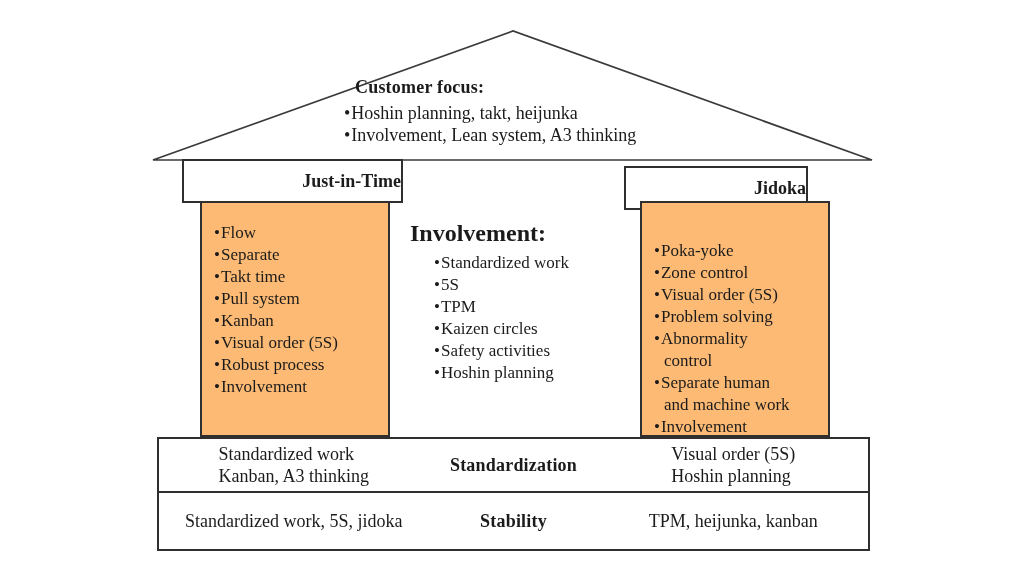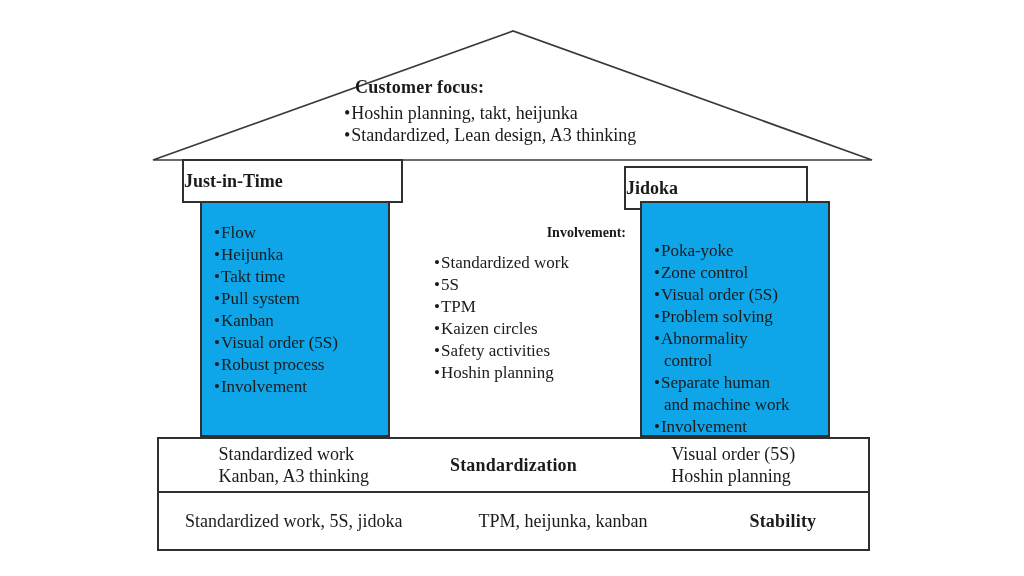--- a/index.html
+++ b/index.html
@@ -37,35 +37,35 @@
   }
 
   
   .pillar-header {
     height: 44px;
     border: 2px solid #2f2f2f;
     box-sizing: border-box;
     background: #ffffff;
     display: flex;
     align-items: center;
-    justify-content: flex-start;
+    justify-content: flex-end;
     font-weight: bold;
     font-size: 18px;
   }
   .pillar-header.jit { left: 182px; top: 159px; width: 221px; }
   .pillar-header.jidoka { left: 624px; top: 166px; width: 184px; }
 
   
   .pillar-body {
     top: 201px;
     width: 190px;
     height: 236px;
     border: 2px solid #2f2f2f;
     box-sizing: border-box;
-    background: #0ea5e9;
+    background: #fdba74;
     font-size: 17px;
     line-height: 22px;
   }
   .pillar-body.left { left: 200px; padding: 19px 4px 0 8px; }
   .pillar-body.right { left: 640px; padding: 37px 36px 0 8px; }
 
   .bullet-item {
     padding-left: 14px;
     text-indent: -10px;
   }
@@ -74,23 +74,23 @@
     padding-right: 1px;
   }
 
   
   .center-col {
     left: 410px; top: 222px; width: 216px;
     font-size: 17px;
     line-height: 22px;
   }
   .center-title {
-    text-align: right;
-    font-weight: bold;
-    font-size: 14px;
+    text-align: left;
+    font-weight: bold;
+    font-size: 24px;
     margin-bottom: 8px;
   }
   .center-items { padding-left: 20px; }
 
   
   .foundation-row {
     left: 157px;
     width: 713px;
     border: 2px solid #2f2f2f;
     box-sizing: border-box;
@@ -123,33 +123,33 @@
 
 <div id="canvas">
 
   <svg id="roof-svg" viewBox="0 0 1024 576" xmlns="http://www.w3.org/2000/svg">
     <polygon points="153,160 513,31 872,160" fill="none" stroke="#3a3a3a" stroke-width="1.7"></polygon>
   </svg>
 
   <div class="abs roof-title">Customer focus:</div>
   <div class="abs roof-bullets">
     <div class="bullet-item">Hoshin planning, takt, heijunka</div>
-    <div class="bullet-item">Standardized, Lean design, A3 thinking</div>
+    <div class="bullet-item">Involvement, Lean system, A3 thinking</div>
   </div>
 
   <div class="abs pillar-header jit">
     <span>Just-in-Time</span>
   </div>
   <div class="abs pillar-header jidoka">
     <span>Jidoka</span>
   </div>
 
   <div class="abs pillar-body left">
     <div class="bullet-item">Flow</div>
-    <div class="bullet-item">Heijunka</div>
+    <div class="bullet-item">Separate</div>
     <div class="bullet-item">Takt time</div>
     <div class="bullet-item">Pull system</div>
     <div class="bullet-item">Kanban</div>
     <div class="bullet-item">Visual order (5S)</div>
     <div class="bullet-item">Robust process</div>
     <div class="bullet-item">Involvement</div>
   </div>
 
   <div class="abs center-col">
     <div class="center-title">Involvement:</div>
@@ -186,19 +186,19 @@
         <span class="f-line">Visual order (5S)</span>
         <span class="f-line">Hoshin planning</span>
       </span>
     </div>
   </div>
 
   <div class="abs foundation-row stability">
     <div class="f-cell f-side">
       <span class="f-line">Standardized work, 5S, jidoka</span>
     </div>
+    <div class="f-cell f-mid">Stability</div>
     <div class="f-cell f-side">
       <span class="f-line">TPM, heijunka, kanban</span>
     </div>
-    <div class="f-cell f-mid">Stability</div>
   </div>
 
 </div>
 
 </body></html>

